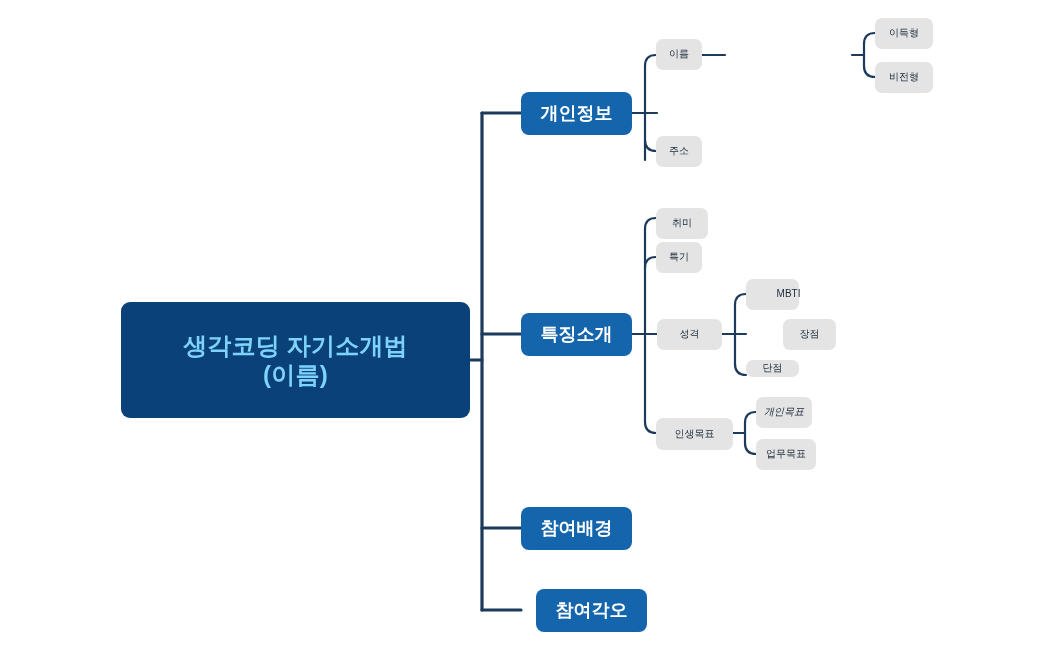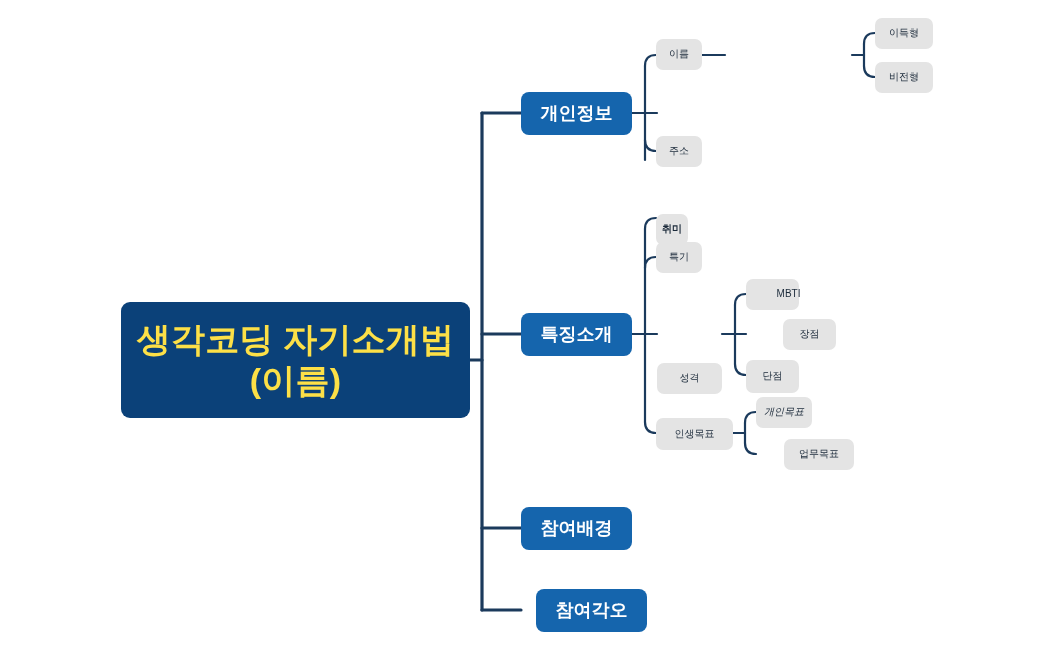--- a/index.html
+++ b/index.html
@@ -32,23 +32,23 @@
     box-sizing: border-box;
     display: flex;
     align-items: center;
     justify-content: center;
     text-align: center;
     line-height: 1.22;
     white-space: pre-line;
   }
   .node-root {
     background: #0b4179;
-    color: #fde047;
+    color: #7dd3fc;
     border-radius: 9px;
-    font-size: 34px;
+    font-size: 24px;
     font-weight: 600;
     letter-spacing: 0.2px;
   }
   .node-branch {
     background: #1565ad;
     color: #ffffff;
     border-radius: 8px;
     font-size: 18px;
     font-weight: 600;
   }
@@ -122,31 +122,31 @@
   <div class="node node-leaf" style="left:656px; top:39px; width:46px; height:31px;">이름</div>
 
 
   <div class="node node-leaf" style="left:656px; top:136px; width:46px; height:31px;text-align:center;">주소</div>
 
 
   <div class="node node-leaf" style="left:875px; top:18px; width:58px; height:31px;">이득형</div>
 
   <div class="node node-leaf" style="left:875px; top:62px; width:58px; height:31px;">비전형</div>
 
-  <div class="node node-leaf" style="left:656px; top:214px; width:32px; height:31px;font-weight:bold;">취미</div>
+  <div class="node node-leaf" style="left:656px; top:208px; width:52px; height:31px;">취미</div>
 
   <div class="node node-leaf" style="left:656px; top:242px; width:46px; height:31px;">특기</div>
 
-  <div class="node node-leaf" style="left:657px; top:319px; width:65px; height:31px;margin-top:44px;">성격</div>
+  <div class="node node-leaf" style="left:657px; top:319px; width:65px; height:31px;">성격</div>
 
   <div class="node node-leaf" style="left:746px; top:279px; width:53px; height:31px;padding-left:32px;">MBTI</div>
 
   <div class="node node-leaf" style="left:746px; top:319px; width:53px; height:31px;margin-left:37px;">장점</div>
 
-  <div class="node node-leaf" style="left:746px; top:360px; width:53px; height:33px;">단점</div>
+  <div class="node node-leaf" style="left:746px; top:360px; width:53px; height:17px;">단점</div>
 
   <div class="node node-leaf" style="left:656px; top:418px; width:77px; height:32px;">인생목표</div>
 
   <div class="node node-leaf" style="left:756px; top:397px; width:56px; height:31px;font-style:italic;">개인목표</div>
 
-  <div class="node node-leaf" style="left:784px; top:439px; width:70px; height:31px;">업무목표</div>
+  <div class="node node-leaf" style="left:756px; top:439px; width:60px; height:31px;">업무목표</div>
 
 </div>
 
 </body></html>

